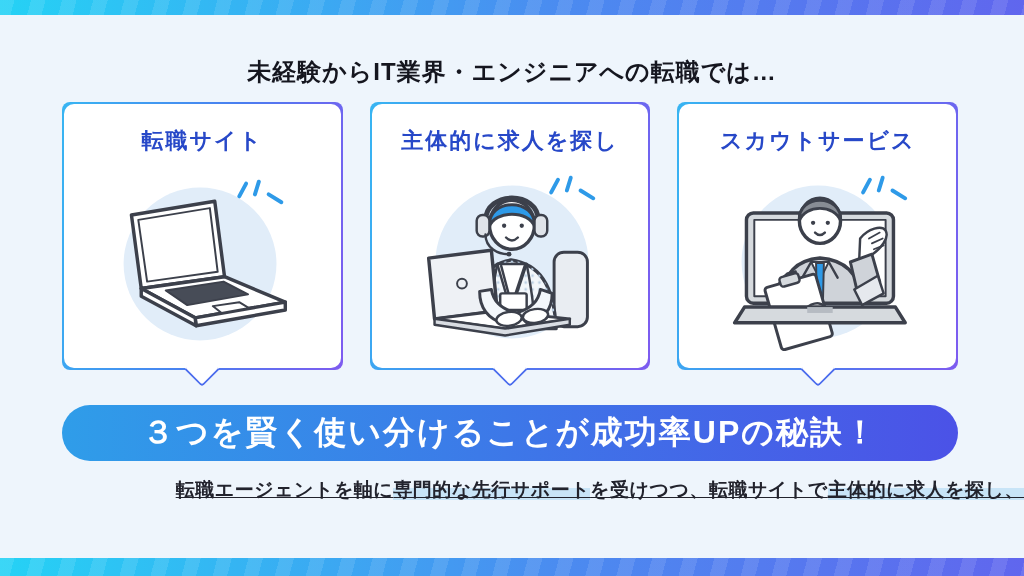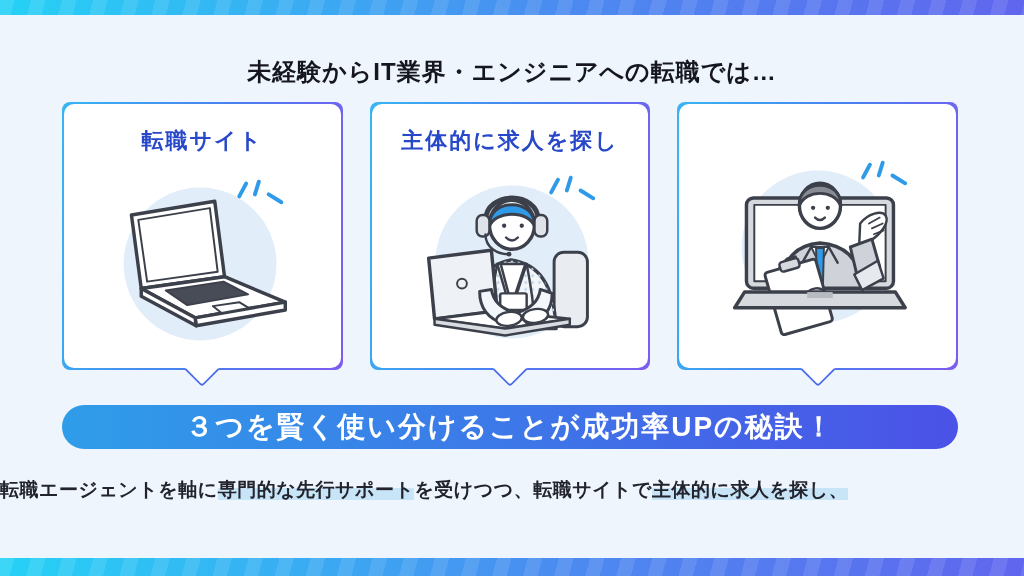--- a/index.html
+++ b/index.html
@@ -52,32 +52,32 @@
     position:absolute;left:50%;bottom:-12px;
     width:23px;height:23px;background:#ffffff;
     transform:translateX(-50%) rotate(45deg);
     border-right:2.5px solid #4b6ced;
     border-bottom:2.5px solid #4b6ced;
     border-bottom-right-radius:4px;
     z-index:2;
   }
 
   .banner{
-    position:absolute;top:405px;left:62px;width:896px;height:44px;
+    position:absolute;top:405px;left:62px;width:896px;height:56px;
     border-radius:28px;
     background:linear-gradient(90deg,#2f9de9,#4b52e7);
     display:flex;align-items:center;justify-content:center;
-    color:#ffffff;font-size:28px;font-weight:bold;letter-spacing:2px;
+    color:#ffffff;font-size:32px;font-weight:bold;letter-spacing:2px;
   }
 
   .desc{
     position:absolute;top:474px;left:0;width:1024px;
-    text-align:left;
+    text-align:right;
     font-size:19px;font-weight:bold;color:#22232d;
-    line-height:31px;letter-spacing:0.5px;
+    line-height:31px;letter-spacing:0.5px;text-decoration:underline;
   }
   .hl{background:linear-gradient(transparent 42%, #c8e4f7 42%);}
 
   svg .ln{stroke:#3c404b;stroke-linejoin:round;stroke-linecap:round;}
 </style>
 </head>
 <body>
 
 <div class="page">
 
@@ -158,20 +158,21 @@
               <path d="M101,75 Q107,81 113,75" fill="none" stroke-width="2.5"></path>
             </g>
           </svg>
         </div>
       </div>
       <div class="tail"></div>
     </div>
 
     <div class="card">
       <div class="card-inner">
+        <div class="card-label">スカウトサービス</div>
         <div class="card-art">
           <svg width="212" height="196" viewBox="0 0 210 200">
             <circle cx="105" cy="100" r="78" fill="#e1edf9"></circle>
             <g stroke="#2e9ae8" stroke-width="4" stroke-linecap="round" fill="none">
               <path d="M158,16 L151,29"></path>
                 <path d="M171,14 L167,27"></path>
                 <path d="M181,27 L194,35"></path>
             </g>
             <g class="ln">
               <rect x="32" y="50" width="150" height="92" rx="7" fill="#d6dade" stroke-width="3.5"></rect>

